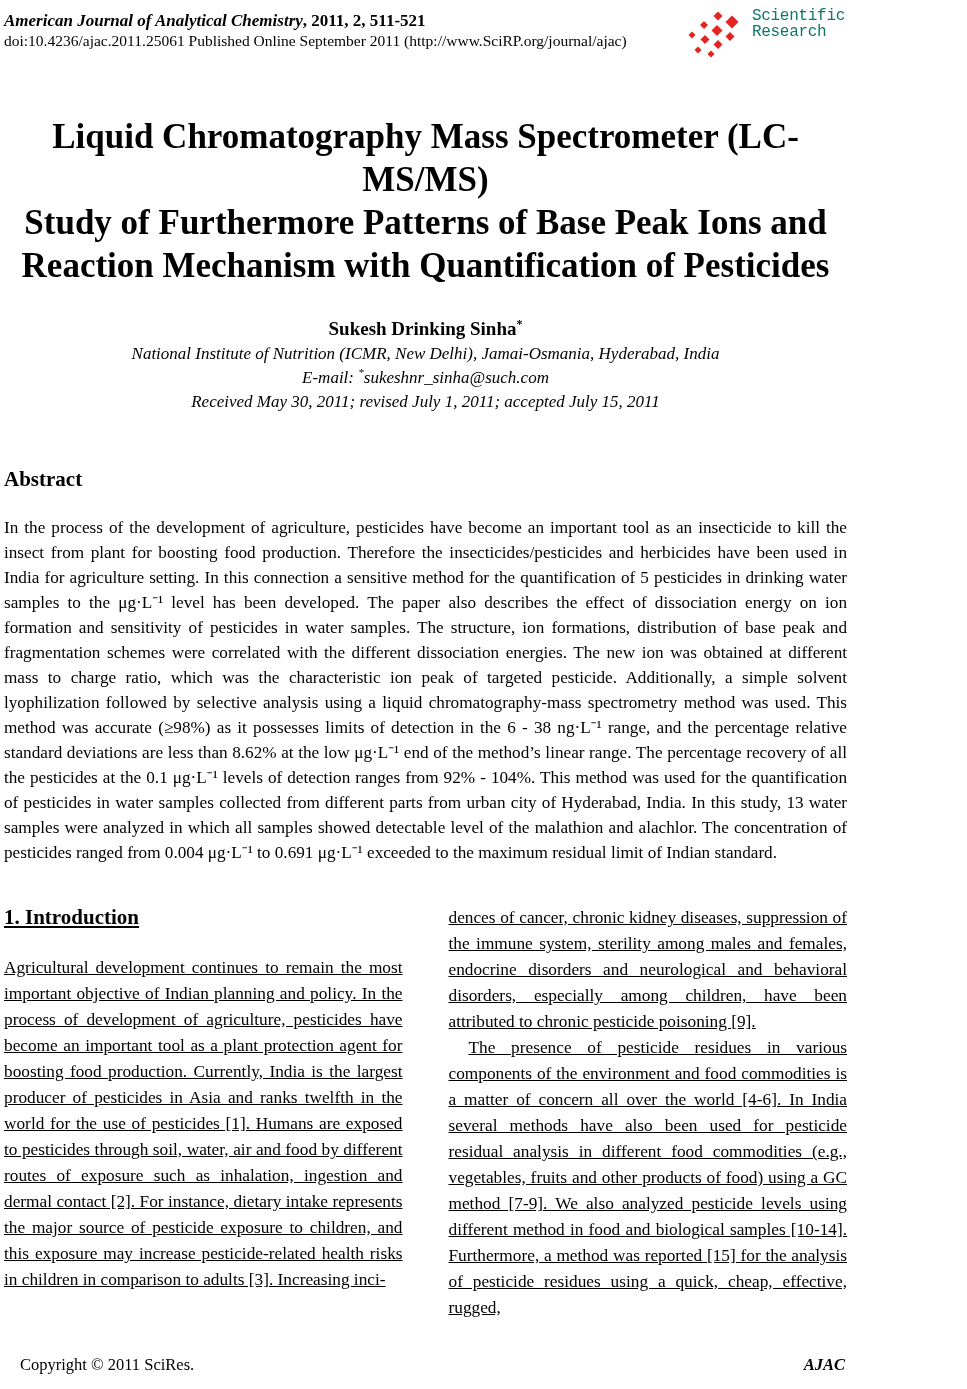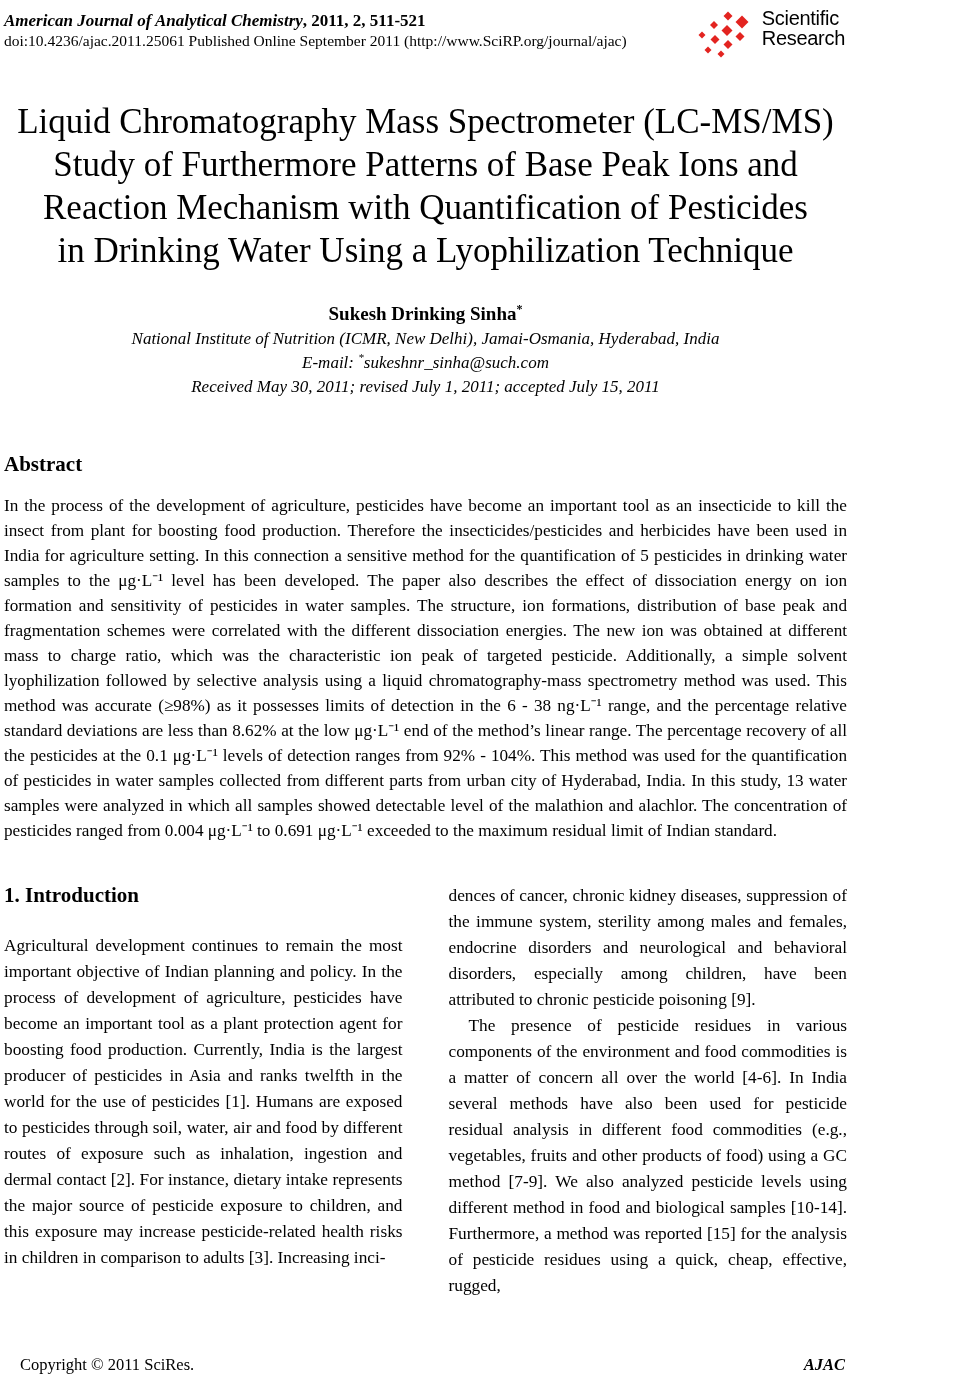--- a/index.html
+++ b/index.html
@@ -17,45 +17,45 @@
   }
   
   .header { display:flex; justify-content:space-between; align-items:flex-start; }
   .header-left { padding-top:2px; }
   .journal-line { font-size:17px; font-weight:bold; line-height:1.25; }
   .journal-title { font-style:italic; }
   .doi-line { font-size:15.5px; line-height:1.3; }
   .logo { display:flex; align-items:flex-start; gap:4px; padding-right:2px; }
   .logo svg { display:block; margin-top:2px; }
   .logo-text {
-    font-family:Liberation Sans, sans-serif;
-    font-size:20px; line-height:1.02; color:#000000; letter-spacing:-0.3px;
+    font-family:Liberation Mono, monospace;
+    font-size:16px; line-height:1.02; color:#0f766e; letter-spacing:-0.3px;
   }
   
   .paper-title {
-    margin-top:40px;
+    margin-top:55px;
     text-align:center;
-    font-size:35px; font-weight:normal; line-height:43px;
+    font-size:35px; font-weight:bold; line-height:43px;
   }
   
   .author-block { margin-top:29px; text-align:center; }
   .author-name { font-size:19px; font-weight:bold; line-height:1.35; }
   .author-name sup { font-size:12px; }
   .affil-line { font-size:17px; font-style:italic; line-height:1.38; }
   .affil-line sup { font-size:11px; }
   
   .abstract-heading { margin-top:54px; font-size:21px; font-weight:bold; }
   .abstract-body {
-    margin-top:16px;
+    margin-top:23px;
     font-size:17.2px; line-height:25px; text-align:justify;
   }
   .keywords-line { margin-top:29px; font-size:17.2px; }
   .keywords-label { font-weight:bold; }
   
-  .columns { margin-top:40px; display:flex; gap:46px; }
+  .columns { margin-top:40px; display:flex; gap:46px;text-decoration:underline; }
   .col { flex:1 1 0; min-width:0; }
   .section-heading { font-size:21px; font-weight:bold; margin-bottom:25px; }
   .body-par {
     font-size:17.3px; line-height:26px; text-align:justify;
   }
   .body-par.indent { text-indent:20px; }
   
   .spacer { flex:1 1 auto; }
   .footer { display:flex; justify-content:space-between; align-items:flex-end; font-size:16.5px; padding:0 2px 2px 0;margin-left:16px; }
   .journal-abbrev { font-weight:bold; font-style:italic; }
@@ -91,21 +91,20 @@
         <div>Scientific</div>
         <div>Research</div>
       </div>
     </div>
   </div>
 
   <div class="paper-title">
     <div>Liquid Chromatography Mass Spectrometer (LC-MS/MS)</div>
     <div>Study of Furthermore Patterns of Base Peak Ions and</div>
     <div>Reaction Mechanism with Quantification of Pesticides</div>
-    <div>in Drinking Water Using a Lyophilization Technique</div>
   </div>
 
   <div class="author-block">
     <div class="author-name">
       <span>Sukesh Drinking Sinha</span><sup>*</sup>
     </div>
     <div class="affil-line">National Institute of Nutrition (ICMR, New Delhi), Jamai-Osmania, Hyderabad, India</div>
     <div class="affil-line">
       <span>E-mail: </span><sup>*</sup><span>sukeshnr_sinha@such.com</span>
     </div>

